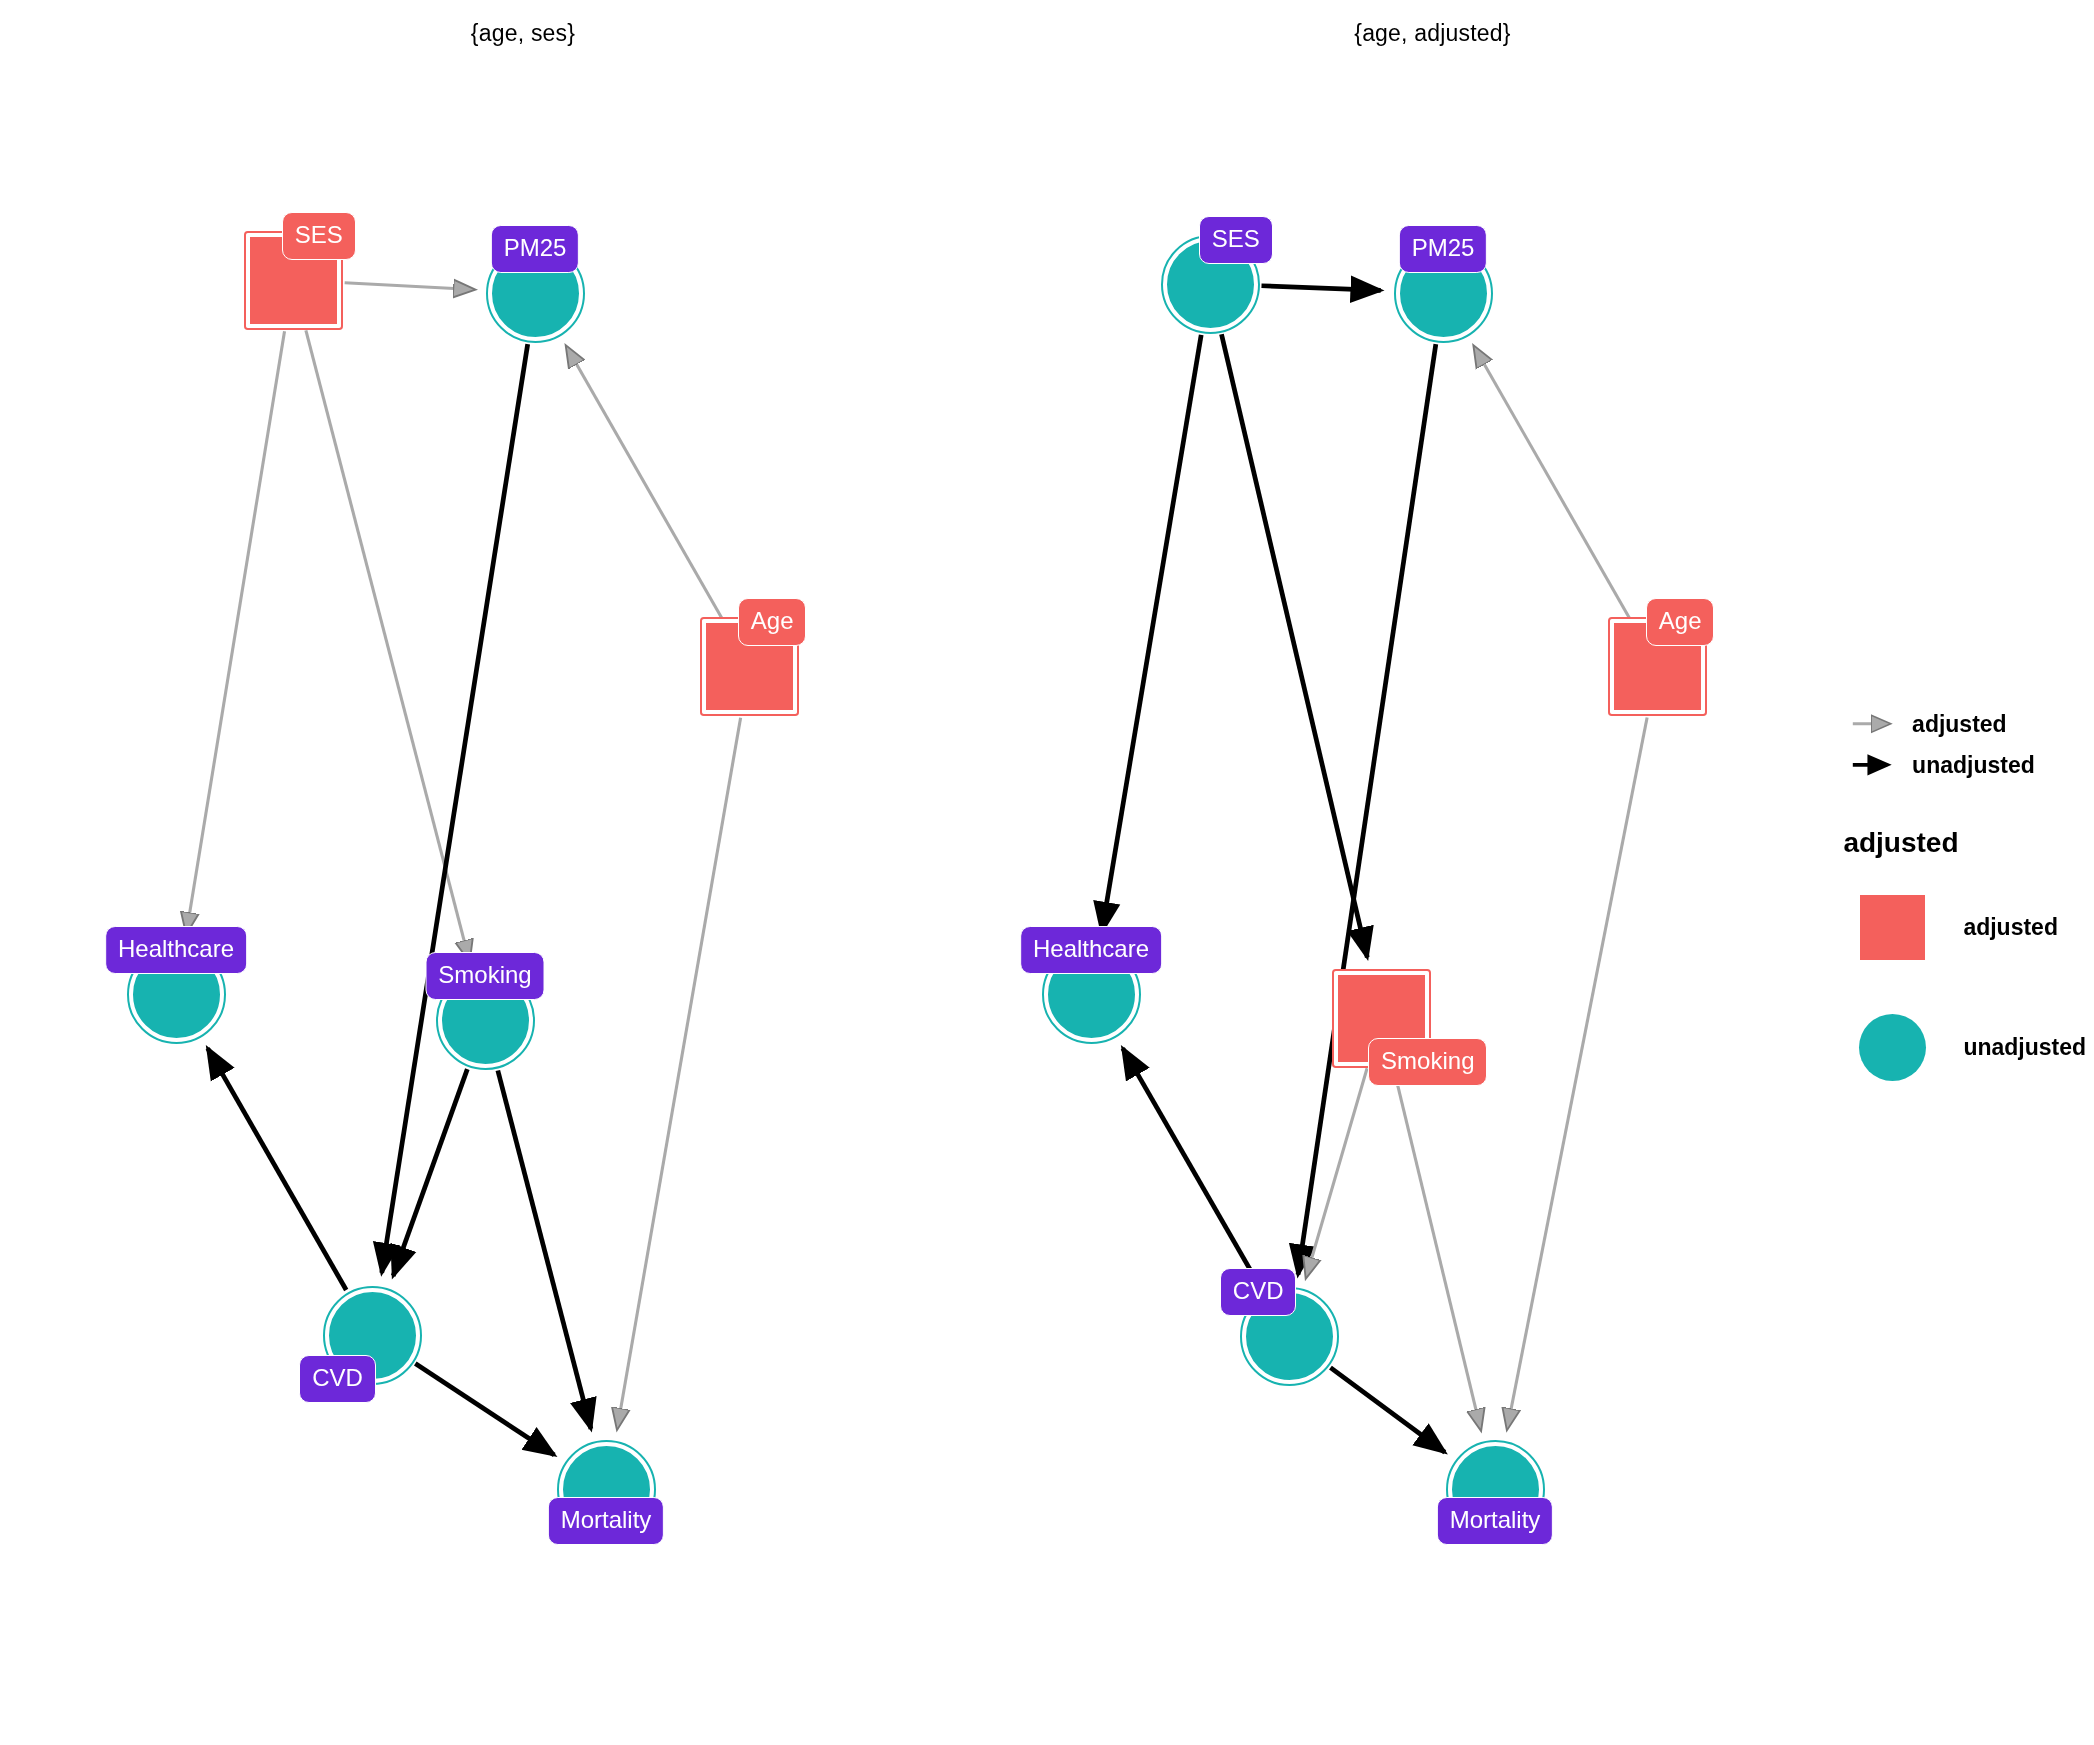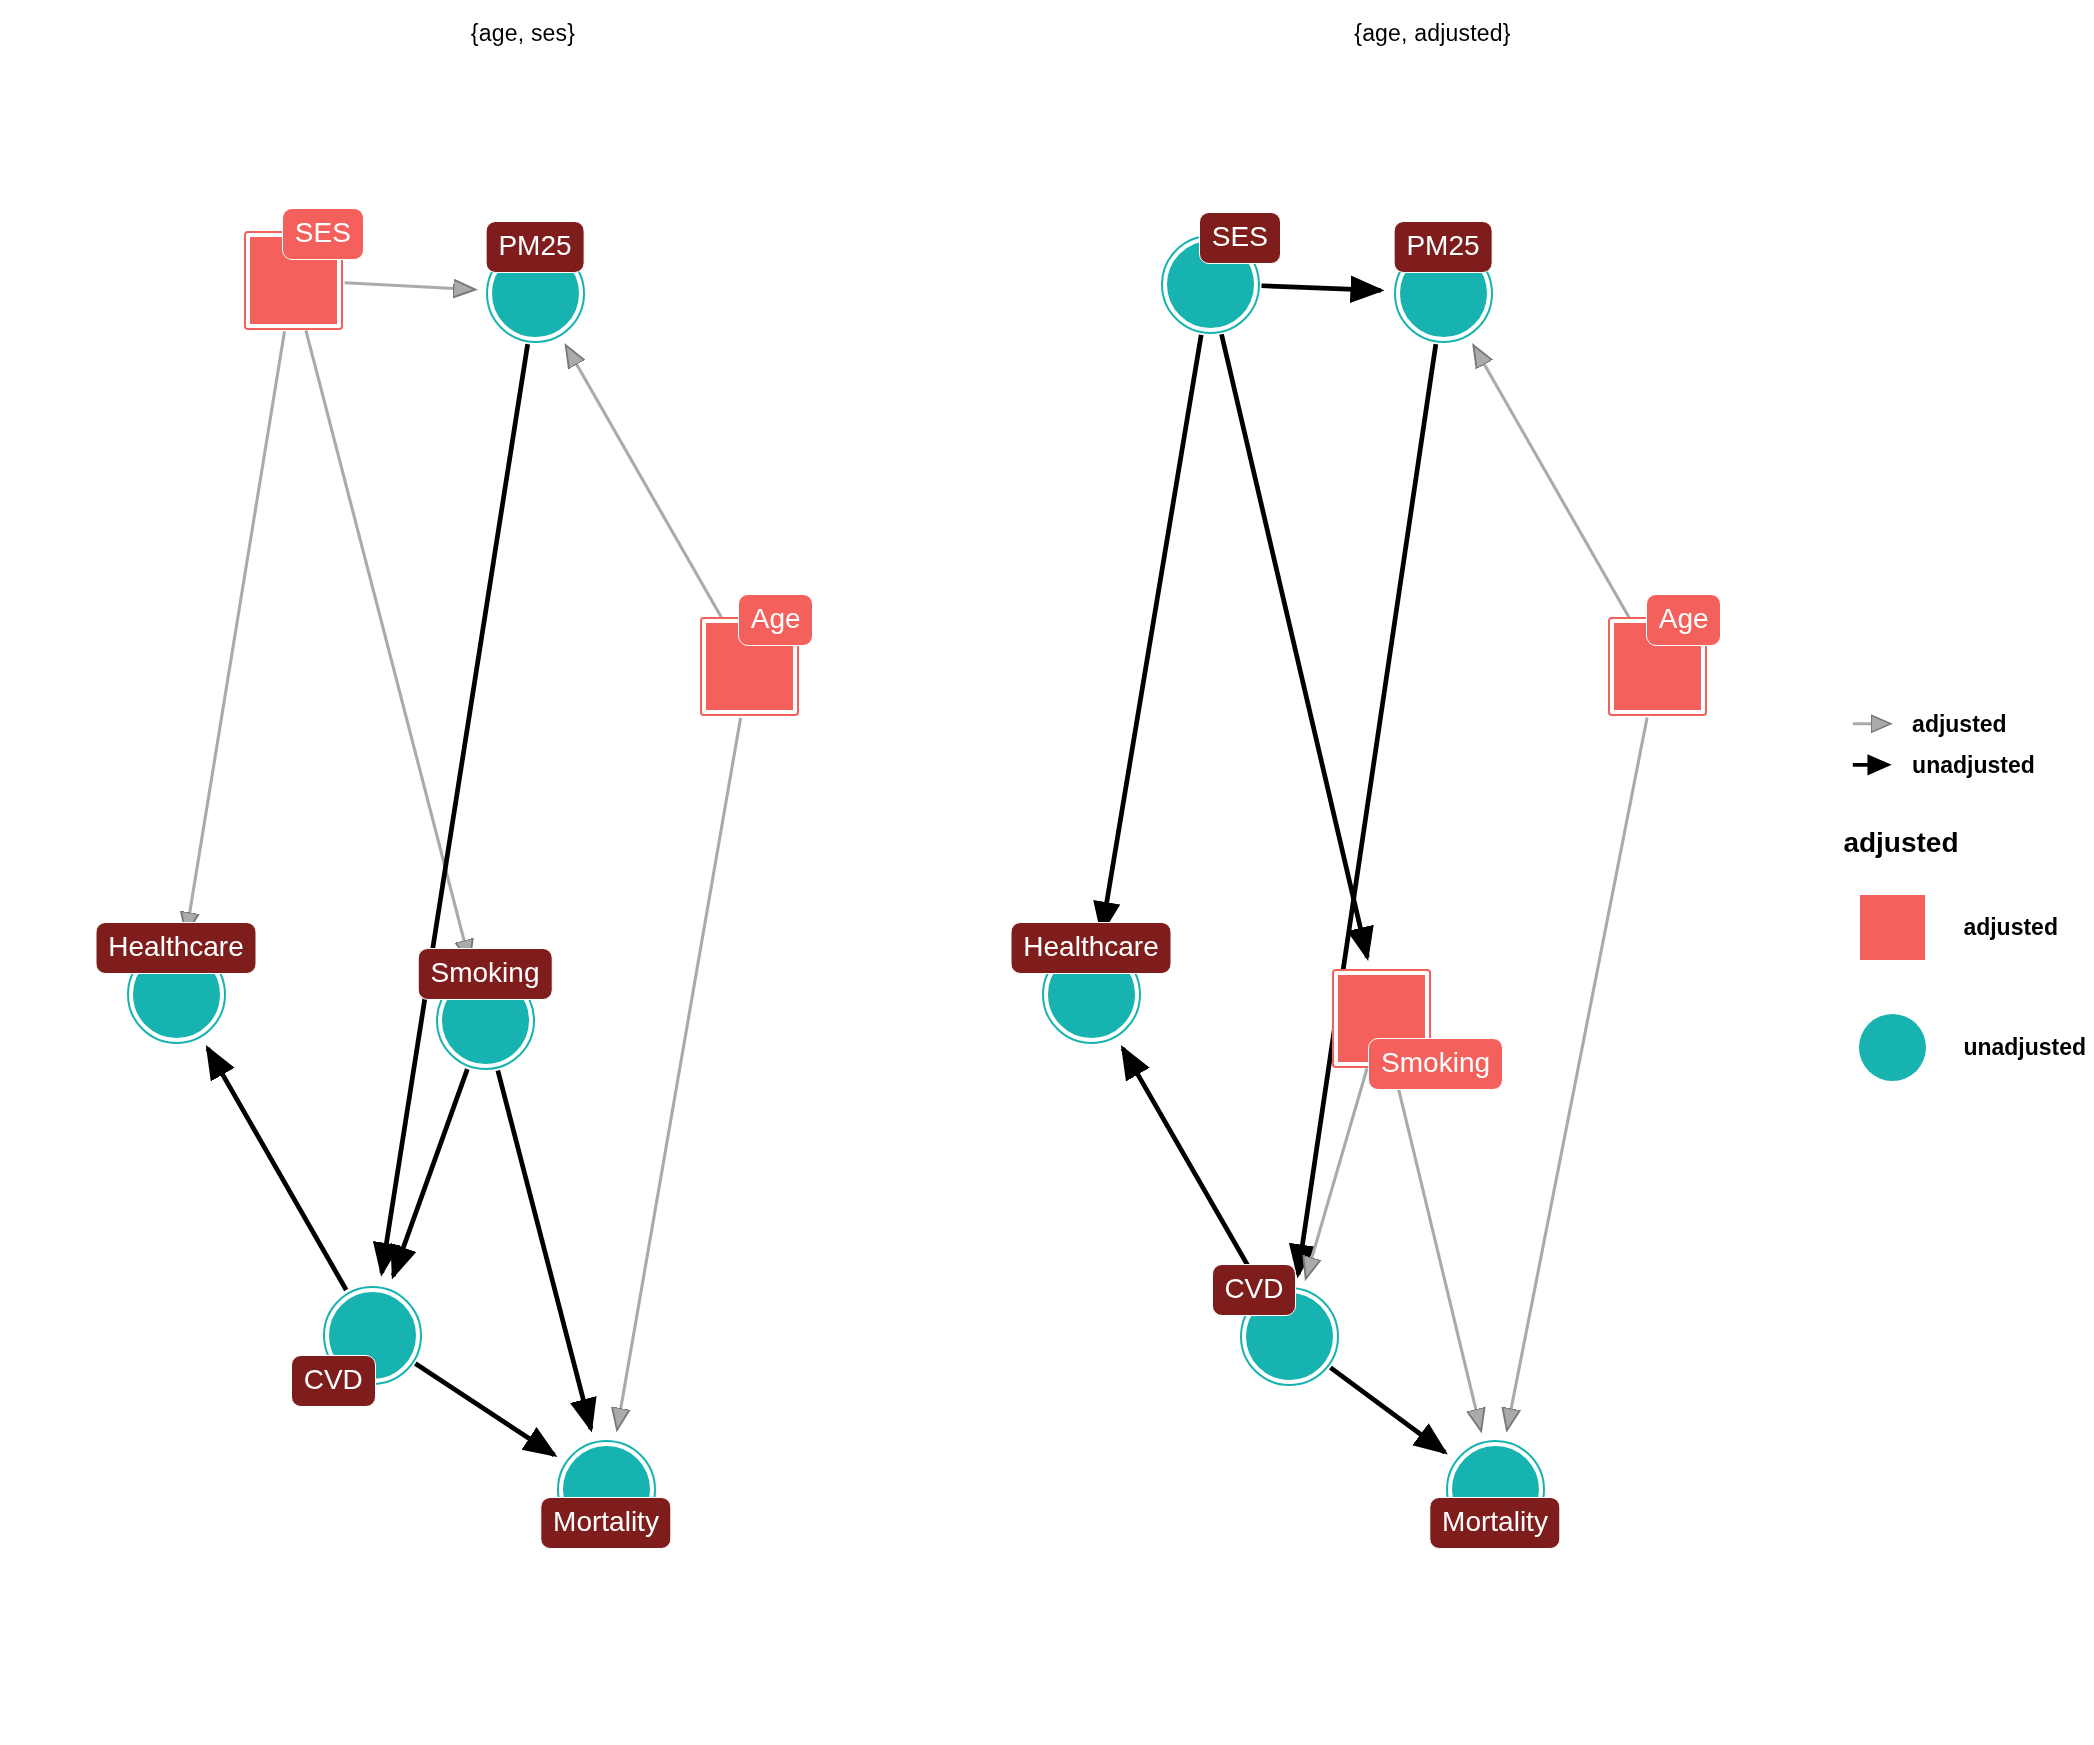--- a/index.html
+++ b/index.html
@@ -74,28 +74,28 @@
     background: #F4605C;
     border-radius: 1.8px;
     outline: 2.7px solid #F4605C;
     outline-offset: -0.9px;
   }
 
   .node .label {
     position: absolute;
     white-space: nowrap;
     color: #ffffff;
-    font-size: 28px;
+    font-size: 24px;
     line-height: 1;
     padding: 10px 11.8px 11.8px 11.8px;
     border-radius: 10px;
     border: 1.8px solid #ffffff;
     box-sizing: border-box;
   }
-  .node.unadjusted .label { background: #7f1d1d; }
+  .node.unadjusted .label { background: #6d28d9; }
   .node.adjusted  .label { background: #F4605C; }
 
   
   .lbl-top-right    { left: -11px;  bottom: 20px; }
   .lbl-top-center   { left: 50%;    transform: translateX(-50%); bottom: 20px; }
   .lbl-top-left     { right: -7.3px;  bottom: 20px; }
   .lbl-bottom-left  { right: -3.6px;  top: 20px; }
   .lbl-bottom-center{ left: 50%;    transform: translateX(-50%); top: 8px; }
   .lbl-bottom-right { left: -12.7px;  top: 20px; }
 

